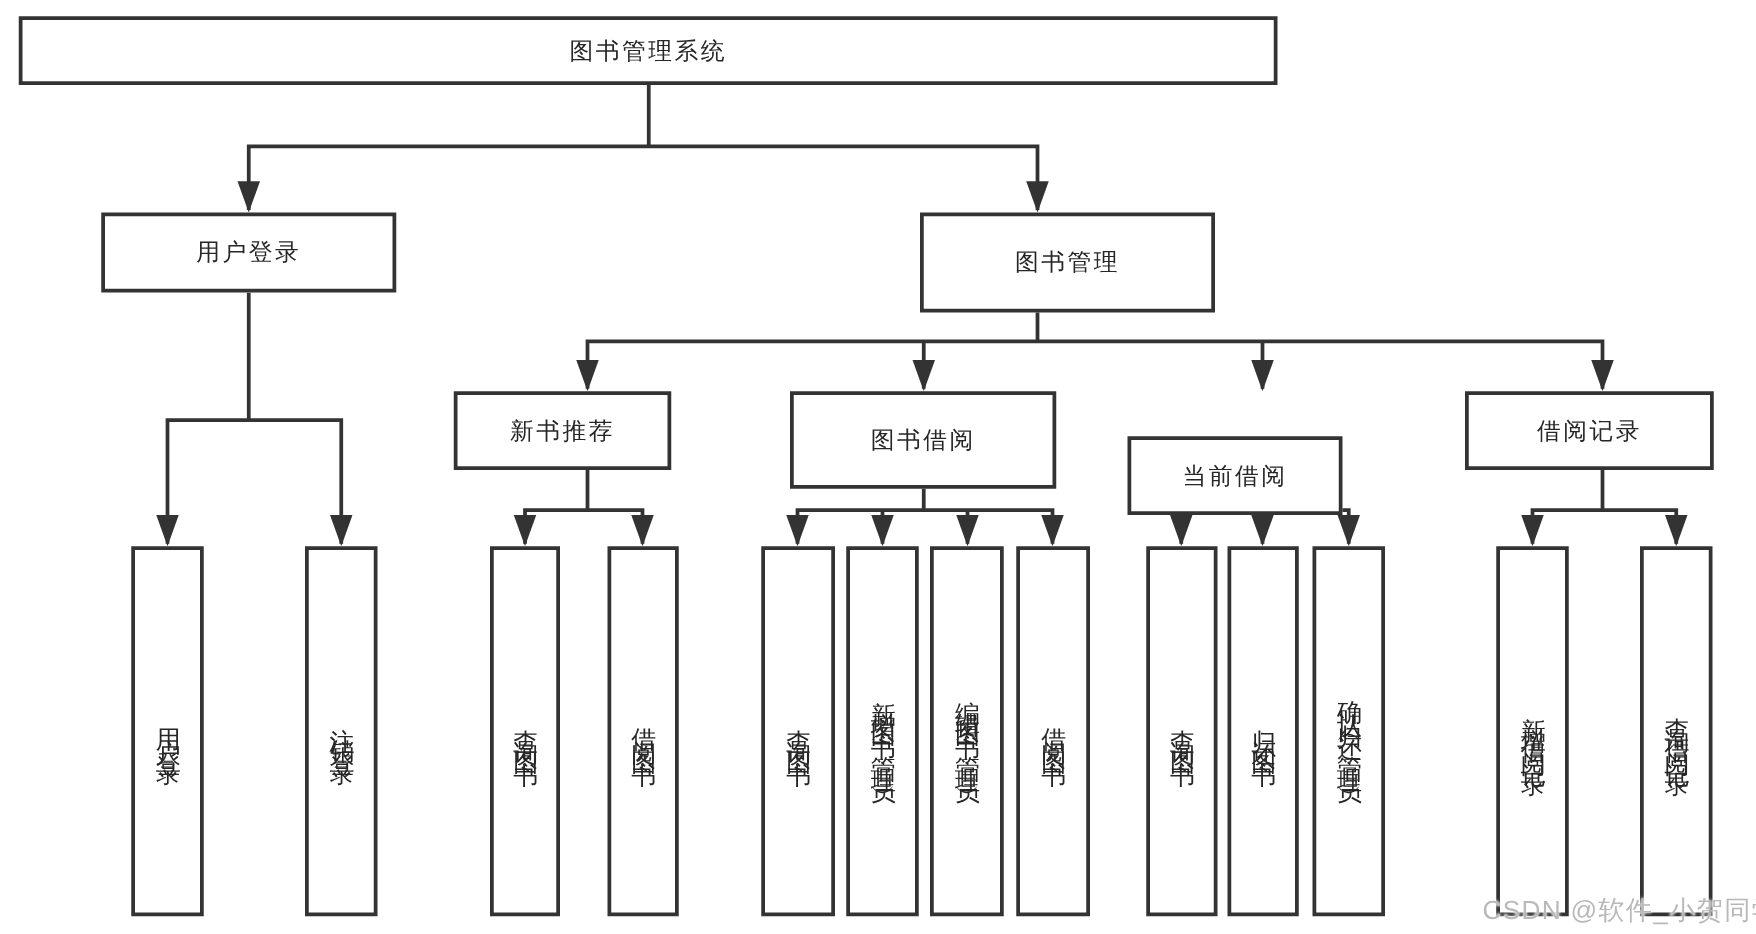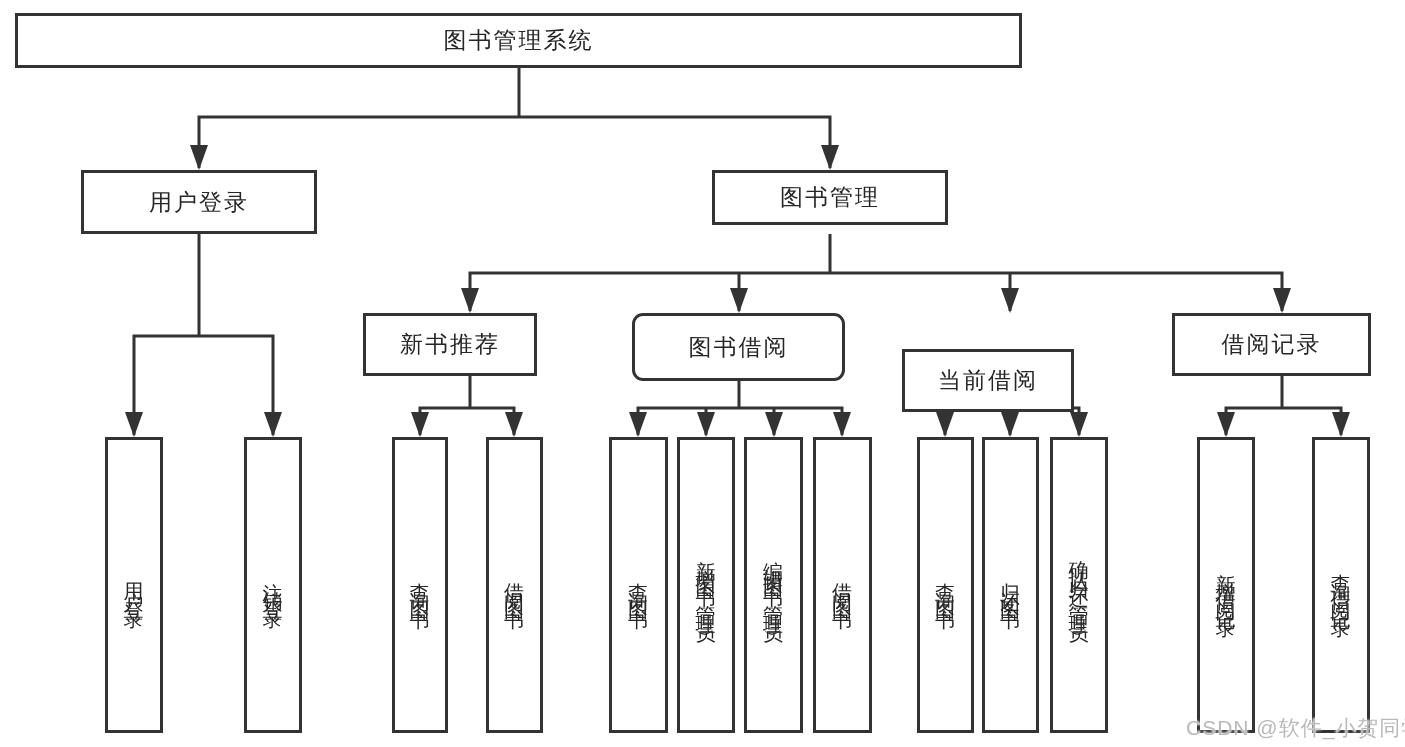--- a/index.html
+++ b/index.html
@@ -22,39 +22,39 @@
     box-sizing: border-box;
     background: #ffffff;
     border: 3px solid #333333;
     color: #262626;
     display: flex;
     align-items: center;
     justify-content: center;
     z-index: 2;
   }
   .h-node {
-    font-size: 23px;
+    font-size: 19px;
     letter-spacing: 2px;
     white-space: nowrap;
   }
   .v-node {
     top: 437px;
     height: 296px;
     writing-mode: vertical-rl;
     text-orientation: mixed;
     font-size: 20px;
     letter-spacing: 9px;
     line-height: 1;
   }
   
   .n-root      { left: 15px;   top: 13px;  width: 1007px; height: 55px; }
   .n-login     { left: 81px;   top: 170px; width: 236px;  height: 64px; }
-  .n-mgmt      { left: 712px;  top: 170px; width: 236px;  height: 55px; }
+  .n-mgmt      { left: 736px;  top: 170px; width: 236px;  height: 80px; }
   .n-recommend { left: 363px;  top: 313px; width: 174px;  height: 63px; }
-  .n-borrow    { left: 632px;  top: 313px; width: 213px;  height: 68px; border-radius: 11px; }
+  .n-borrow    { left: 632px;  top: 313px; width: 213px;  height: 78px; }
   .n-current   { left: 902px;  top: 313px; width: 172px;  height: 63px; margin-top: 36px; }
   .n-records   { left: 1172px; top: 313px; width: 199px;  height: 63px; }
   
   .l-user-login     { left: 105px;  width: 58px; }
   .l-logout         { left: 244px;  width: 58px; }
   .l-query-1        { left: 392px;  width: 56px; }
   .l-borrow-1       { left: 486px;  width: 57px; }
   .l-query-2        { left: 609px;  width: 59px; }
   .l-add-book       { left: 677px;  width: 58px; }
   .l-edit-book      { left: 744px;  width: 59px; }

